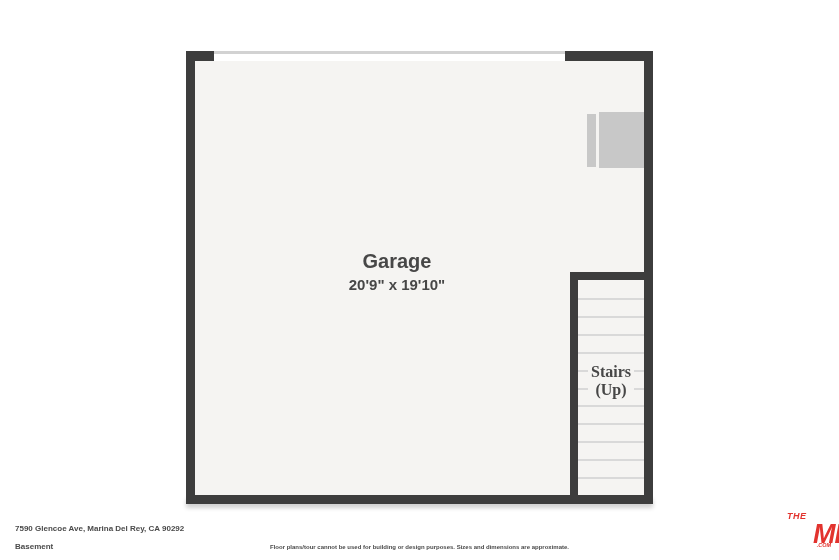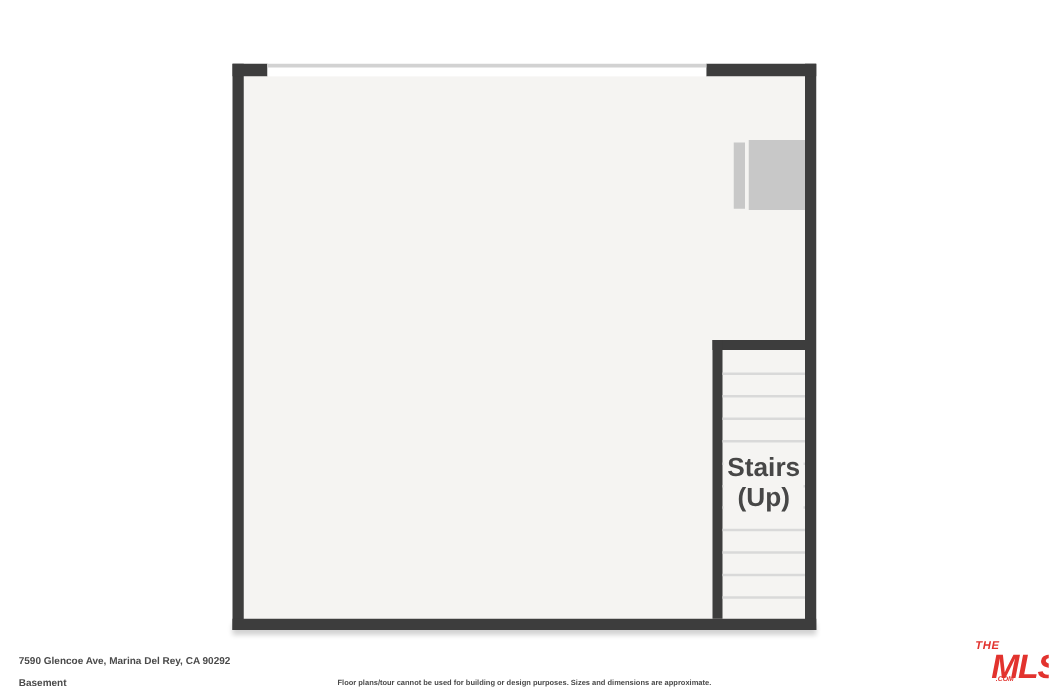--- a/index.html
+++ b/index.html
@@ -25,38 +25,38 @@
   .appliance-strip { position: absolute; left: 401px; top: 63px; width: 9px;  height: 53px; background: var(--appliance); }
   .appliance-unit  { position: absolute; left: 413px; top: 61px; width: 45px; height: 56px; background: var(--appliance); }
 
   .stair-wall-top  { left: 384px; top: 221px; width: 74px; height: 8px; }
   .stair-wall-left { left: 384px; top: 221px; width: 8px;  height: 223px; }
   .stairs { position: absolute; left: 392px; top: 229px; width: 66px; height: 215px; }
   .tread { position: absolute; left: 0; width: 100%; height: 2px; background: var(--tread); }
   .stairs-label {
     position: absolute; left: 50%; top: 82px; transform: translateX(-50%);
     background: var(--floor); padding: 1px 3px; white-space: nowrap;
-    text-align: center; font-weight: bold; font-size: 21px; line-height: 1.15;
-    color: var(--label); z-index: 2;
+    text-align: center; font-weight: bold; font-size: 16px; line-height: 1.15;
+    color: var(--label); z-index: 2; font-family: Liberation Serif, serif;
   }
 
   .room-label { position: absolute; left: 211px; top: 199px; transform: translateX(-50%);
                 text-align: center; color: var(--label); white-space: nowrap; }
   .room-name { font-size: 20px; font-weight: bold; line-height: 1.1; }
   .room-dims { font-size: 15px; font-weight: bold; margin-top: 4px; }
 
   
   .footer-address { position: absolute; left: 15px; top: 524px; font-size: 8px; font-weight: bold; color: var(--footer); }
   .footer-floor   { position: absolute; left: 15px; top: 542px; font-size: 8px; font-weight: bold; color: var(--footer); text-align: right; }
   .disclaimer { position: absolute; left: 0; right: 0; top: 544px; text-align: center;
                 font-size: 6px; font-weight: bold; color: var(--footer); }
 
   
-  .mls-logo { position: absolute; left: 753px; top: 512px; width: 60px; height: 42px;
-              color: var(--red); font-style: italic; line-height: 1; text-align: center; }
+  .mls-logo { position: absolute; left: 773px; top: 512px; width: 60px; height: 42px;
+              color: var(--red); font-style: italic; line-height: 1; }
   .mls-the { font-size: 9px; font-weight: bold; letter-spacing: 0.5px; margin-left: 14px; }
   .mls-main { position: relative; margin-top: -1px; }
   .mls-mls { font-size: 27px; font-weight: bold; letter-spacing: -1px; margin-left: 40px; }
   .mls-tm  { font-size: 6px; vertical-align: 18px; font-style: normal; }
   .mls-com { position: absolute; right: 2px; bottom: 0; font-size: 5.5px; font-weight: bold; }
 </style>
 </head>
 <body>
 
 <div class="canvas">
@@ -88,20 +88,24 @@
         <div class="tread" style="top: 33.3333%;"></div>
         <div class="tread" style="top: 41.6667%;"></div>
         <div class="tread" style="top: 50%;"></div>
         <div class="tread" style="top: 58.3333%;"></div>
         <div class="tread" style="top: 66.6667%;"></div>
         <div class="tread" style="top: 75%;"></div>
         <div class="tread" style="top: 83.3333%;"></div>
         <div class="tread" style="top: 91.6667%;"></div>
       </div>
 
+    <div class="room-label">
+      <div class="room-name">Garage</div>
+      <div class="room-dims">20'9" x 19'10"</div>
+    </div>
   </div>
 
   <div class="footer-address">7590 Glencoe Ave, Marina Del Rey, CA 90292</div>
   <div class="footer-floor">Basement</div>
   <div class="disclaimer">Floor plans/tour cannot be used for building or design purposes. Sizes and dimensions are approximate.</div>
 
   <div class="mls-logo">
     <div class="mls-the">THE</div>
     <div class="mls-main">
       <span class="mls-mls">MLS</span><span class="mls-tm">™</span>

